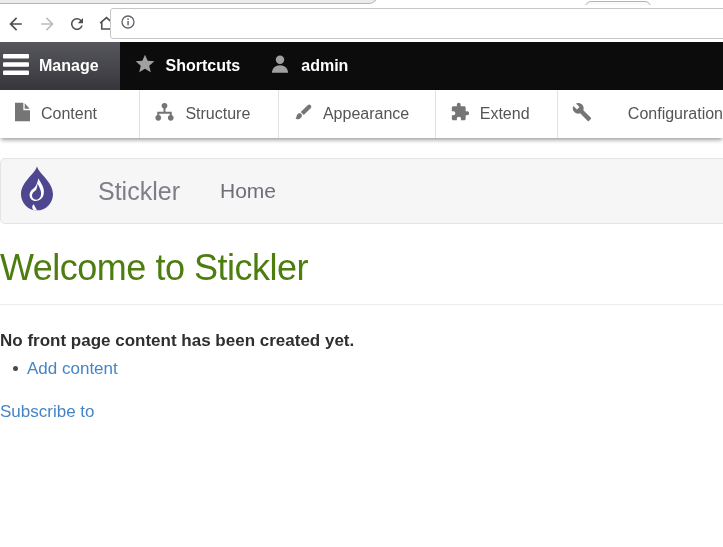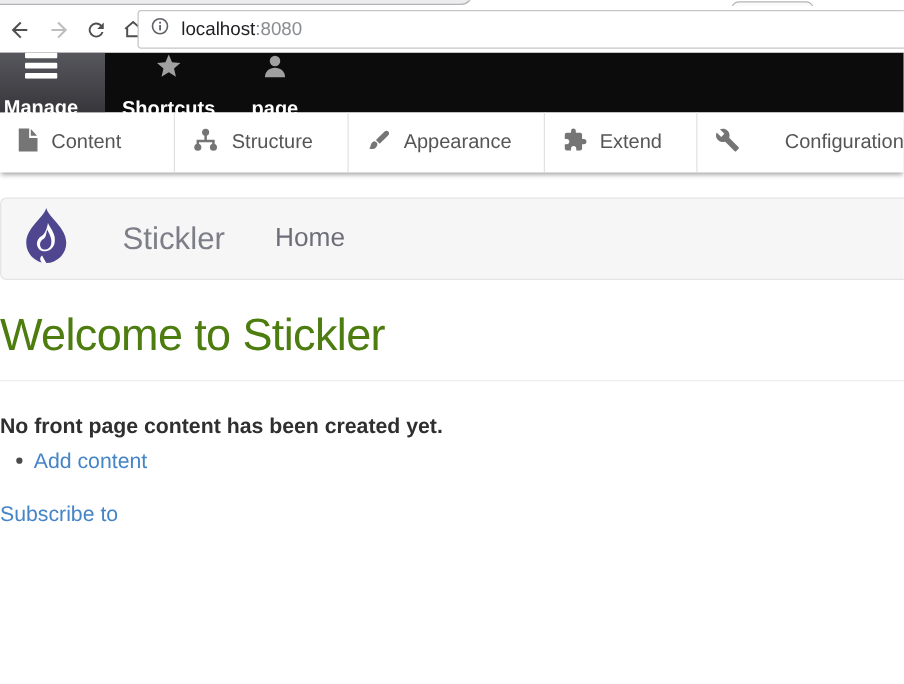--- a/index.html
+++ b/index.html
@@ -19,21 +19,21 @@
   .omnibox { position:absolute; left:110px; right:-6px; top:3px; height:31px;
     background:#fff; border:1px solid #c6c6c6; border-radius:3px;
     display:flex; align-items:center; padding-left:9px; }
   .url { font-size:15px; margin-left:9px; color:#202124; }
   .url .port { color:#8a8e92; }
 
   
   .adminbar { height:48px; background:#0c0c0c; display:flex; align-items:stretch; }
   .manage-tab { display:flex; align-items:center; gap:9px; padding:0 21px 0 3px;
     background:linear-gradient(#57575e,#36363b); }
-  .bar-item { display:flex; align-items:center; gap:10px;flex-direction:column; }
+  .bar-item { display:flex; align-items:center; gap:10px; }
   .bar-item .lbl { color:#fff; font-weight:bold; font-size:16px; }
   .mi-shortcuts { margin-left:14px; }
   .mi-admin { margin-left:29px; }
 
   
   .tray { position:relative; z-index:5; height:48px; background:#fff; display:flex;
     box-shadow:0 3px 4px -1px rgba(0,0,0,0.38); }
   .tray-item { display:flex; align-items:center; gap:10px; padding-left:14px;
     border-right:1px solid #e2e2e2; font-size:16px; color:#555; }
   .tray-item:nth-child(1){ width:145px; }
@@ -97,21 +97,20 @@
     </span>
   </div>
   <div class="omnibox">
     <span>
       <svg width="16" height="16" viewBox="0 0 24 24">
         <circle cx="12" cy="12" r="9" fill="none" stroke="#5f6368" stroke-width="2"></circle>
         <rect x="11" y="10.5" width="2.2" height="6.5" fill="#5f6368"></rect>
         <rect x="11" y="6.6" width="2.2" height="2.2" fill="#5f6368"></rect>
       </svg>
     </span>
-    <span class="url"><span>localhost</span><span class="port">:8080</span></span>
   </div>
 </div>
 
 <div class="adminbar">
   <div class="manage-tab bar-item">
     <span>
       <svg width="26" height="21" viewBox="0 0 26 21">
         <rect x="0" y="0" width="26" height="4.6" rx="1" fill="#fff"></rect>
         <rect x="0" y="8.2" width="26" height="4.6" rx="1" fill="#fff"></rect>
         <rect x="0" y="16.4" width="26" height="4.6" rx="1" fill="#fff"></rect>
@@ -127,21 +126,21 @@
     </span>
     <span class="lbl">Shortcuts</span>
   </div>
   <div class="bar-item mi-admin">
     <span>
       <svg width="22" height="22" viewBox="0 0 24 24">
         <circle cx="12" cy="7.4" r="4.6" fill="#a0a0a0"></circle>
         <path fill="#a0a0a0" d="M3.2 21.5c0-4.9 3.9-8.2 8.8-8.2s8.8 3.3 8.8 8.2z"></path>
       </svg>
     </span>
-    <span class="lbl">page</span>
+    <span class="lbl">admin</span>
   </div>
 </div>
 
 <div class="tray">
   <div class="tray-item">
     <span>
       <svg width="17" height="20" viewBox="0 0 20 24">
         <path fill="#757575" d="M1 1h10v9h8v13H1z"></path>
         <path fill="#757575" d="M12.6 1.4 18.6 8H12.6z"></path>
       </svg>

